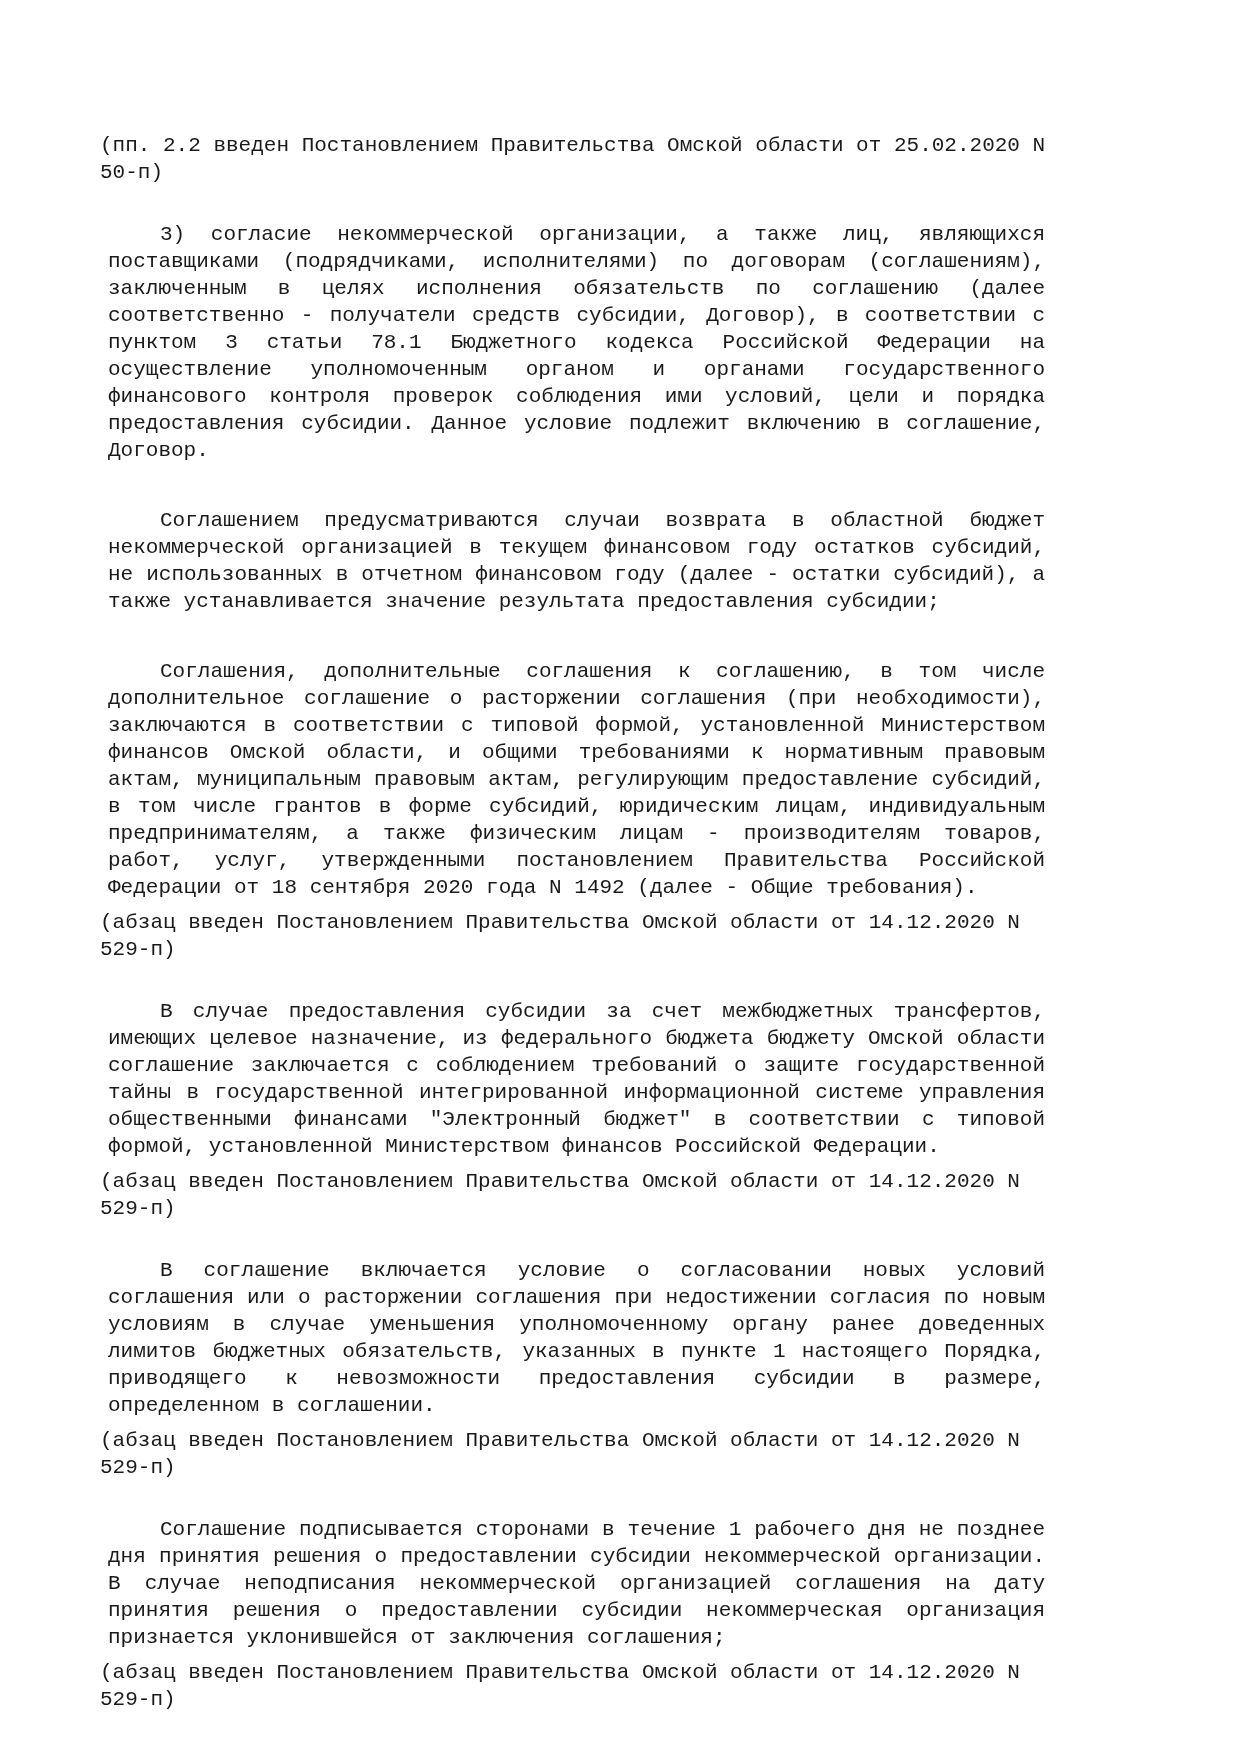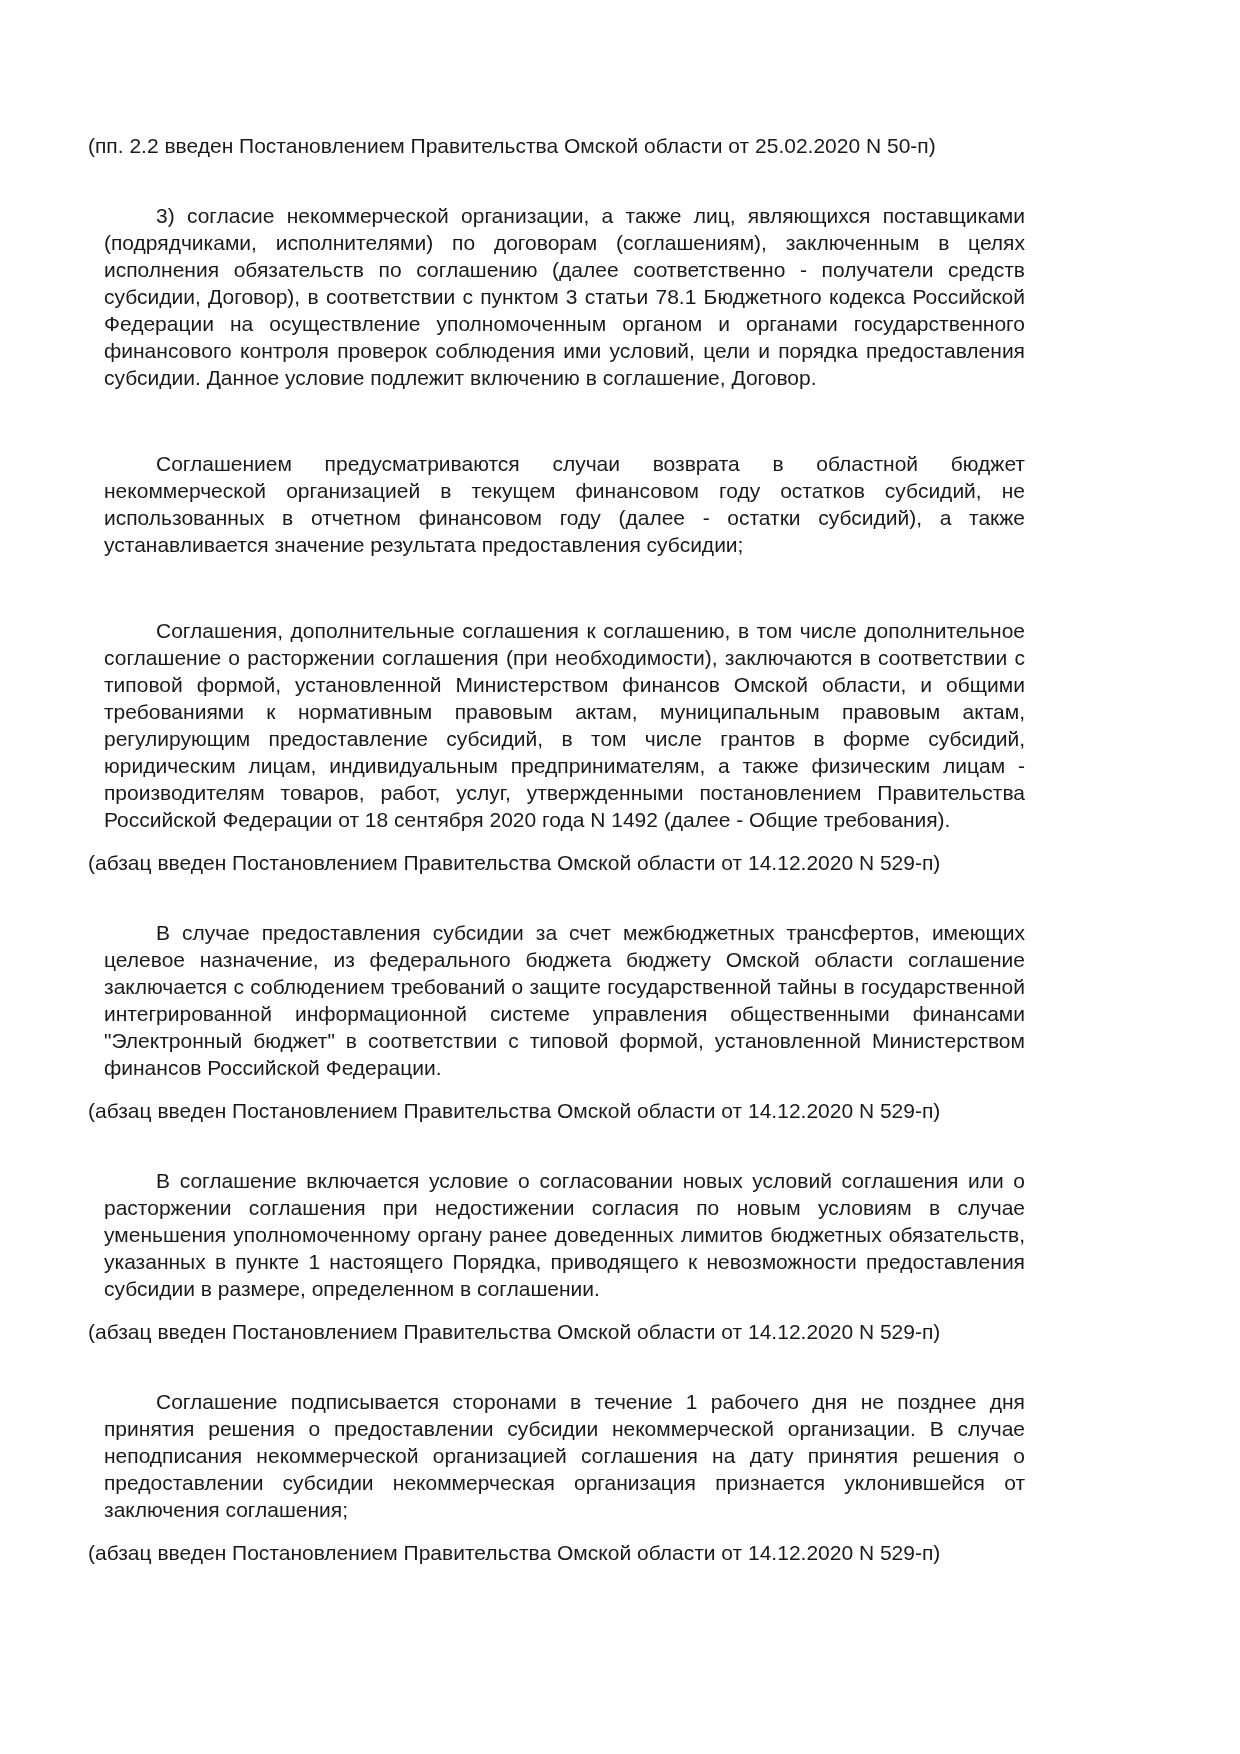--- a/index.html
+++ b/index.html
@@ -8,32 +8,32 @@
       background: #ffffff;
     }
     body {
       width: 1240px;
       height: 1754px;
       position: relative;
       overflow: hidden;
     }
     .page {
       position: absolute;
-      left: 88px;
+      left: 100px;
       top: 132px;
       width: 953px;
-      font-family: Liberation Sans, sans-serif;
+      font-family: Liberation Mono, monospace;
       font-size: 21px;
       line-height: 27px;
       color: #1a1a1a;
     }
     .para {
       text-align: justify;
       text-indent: 52px;
-      margin: 16px;
+      margin: 8px;
     }
     .note {
       text-align: left;
       margin: 0;
     }
     .gap {
       height: 27px;
     }
   </style>
 </head>

